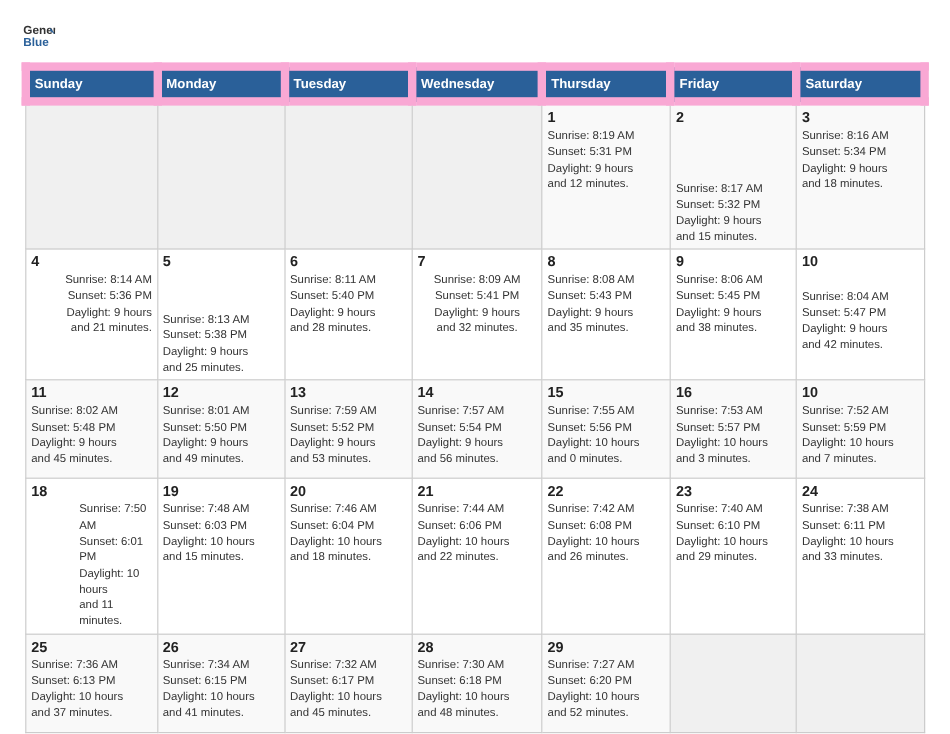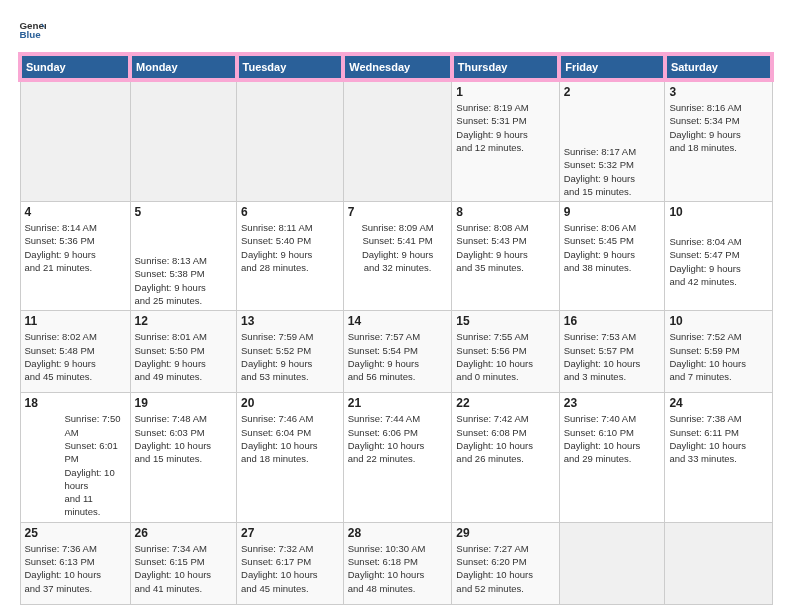--- a/index.html
+++ b/index.html
@@ -47,21 +47,21 @@
       border-collapse: collapse;
       font-size: 10.5px;
     }
     thead tr th {
       background: #2a6099;
       color: #fff;
       padding: 5px 4px;
       text-align: left;
       font-weight: bold;
       font-size: 11px;
-      border: 4px solid #f9a8d4;
+      border: 7px solid #f9a8d4;
     }
     tbody tr td {
       border: 1px solid #ccc;
       vertical-align: top;
       padding: 3px 4px;
       width: 113px;
       height: 82px;
       background: #fff;
     }
     tbody tr:nth-child(odd) td {
@@ -141,21 +141,21 @@
             <span class="day-num">3</span>
             <div class="day-info" style="white-space: pre-line;">Sunrise: 8:16 AM
 Sunset: 5:34 PM
 Daylight: 9 hours
 and 18 minutes.</div>
           </td>
         </tr>
         <tr>
           <td>
             <span class="day-num">4</span>
-            <div class="day-info" style="white-space: pre-line;">Sunrise: 8:14 AM
+            <div class="day-info" style="white-space: pre-line; text-align: right;">Sunrise: 8:14 AM
 Sunset: 5:36 PM
 Daylight: 9 hours
 and 21 minutes.</div>
           </td>
           <td>
             <span class="day-num">5</span>
             <div class="day-info" style="white-space: pre-line; margin-top: 35px;">Sunrise: 8:13 AM
 Sunset: 5:38 PM
 Daylight: 9 hours
 and 25 minutes.</div>
@@ -315,21 +315,21 @@
           </td>
           <td>
             <span class="day-num">27</span>
             <div class="day-info" style="white-space: pre-line;">Sunrise: 7:32 AM
 Sunset: 6:17 PM
 Daylight: 10 hours
 and 45 minutes.</div>
           </td>
           <td>
             <span class="day-num">28</span>
-            <div class="day-info" style="white-space: pre-line;">Sunrise: 10:30 AM
+            <div class="day-info" style="white-space: pre-line;">Sunrise: 7:30 AM
 Sunset: 6:18 PM
 Daylight: 10 hours
 and 48 minutes.</div>
           </td>
           <td>
             <span class="day-num">29</span>
             <div class="day-info" style="white-space: pre-line;">Sunrise: 7:27 AM
 Sunset: 6:20 PM
 Daylight: 10 hours
 and 52 minutes.</div>

